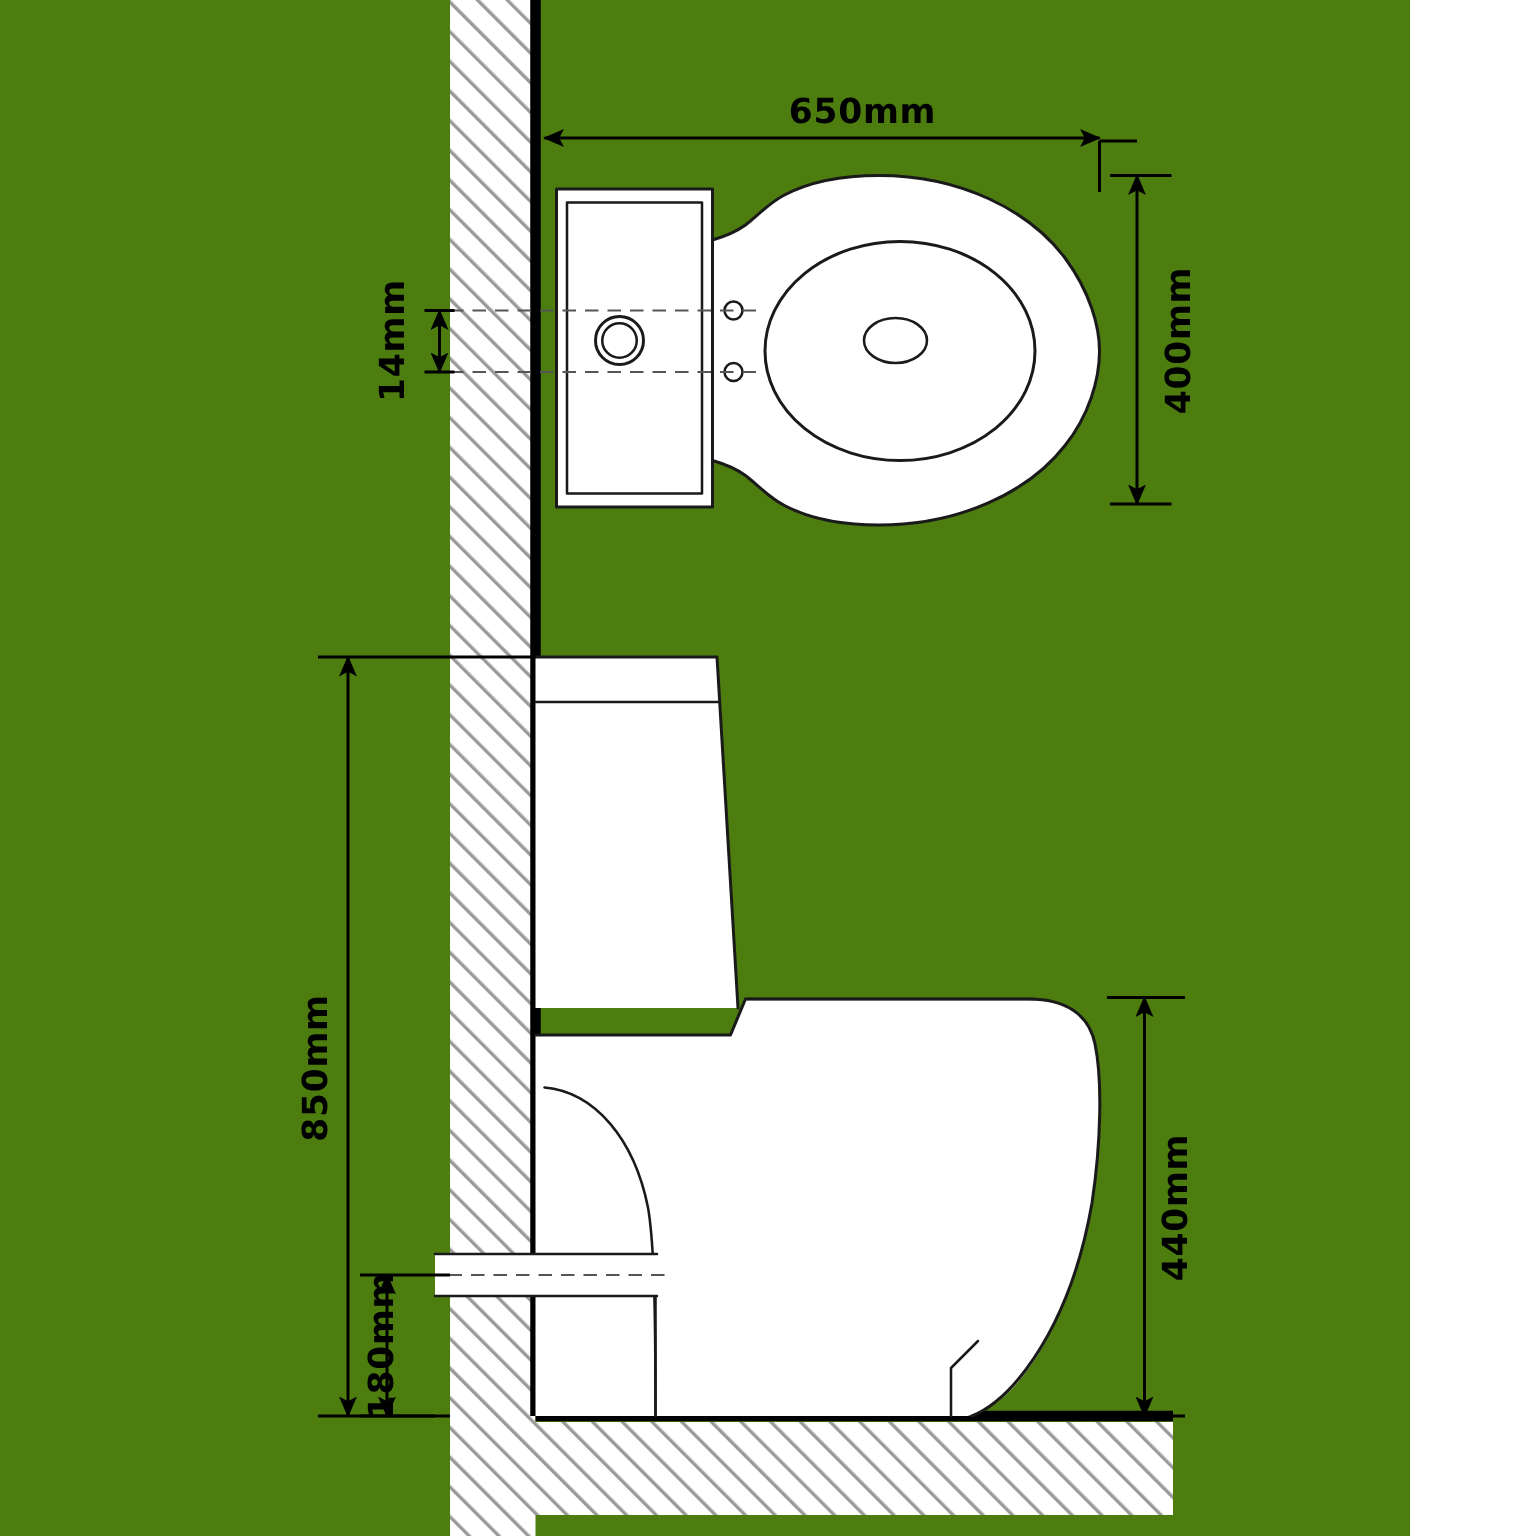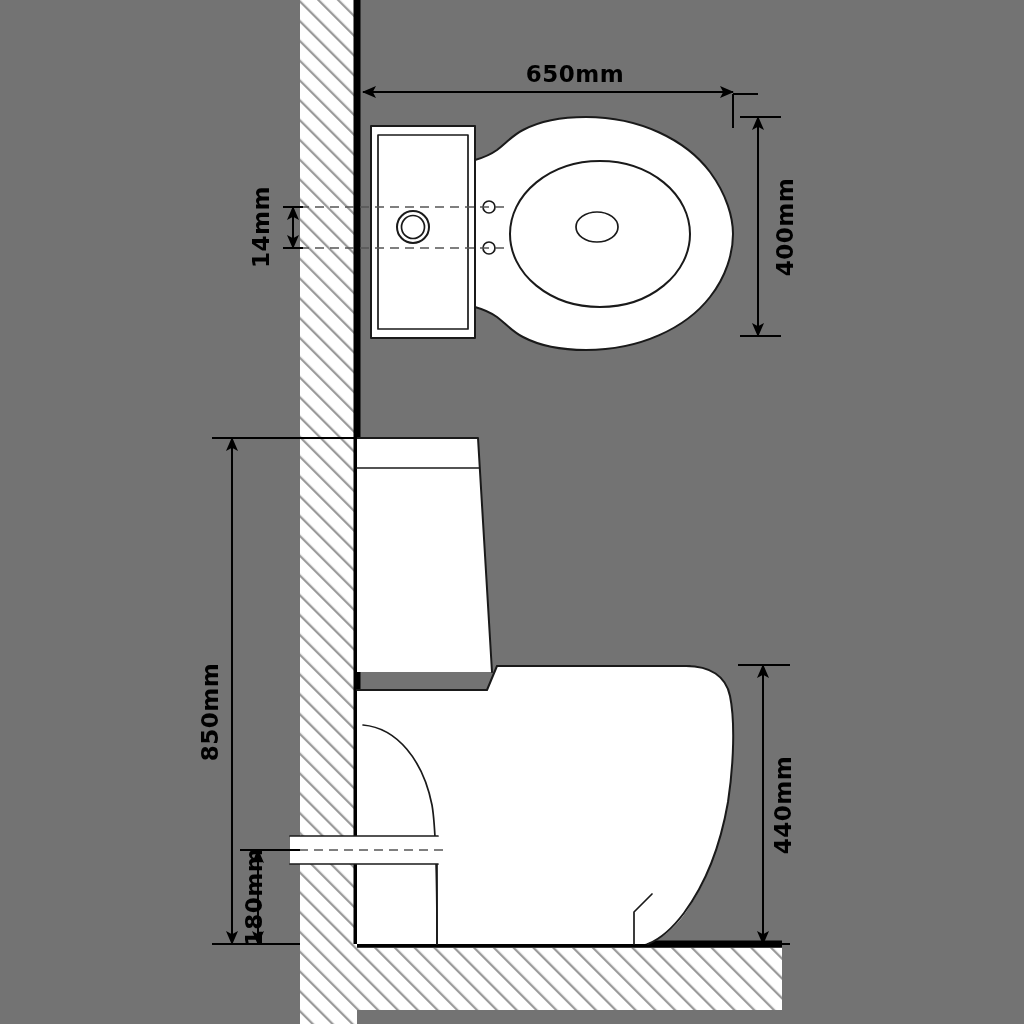--- a/index.html
+++ b/index.html
@@ -9,23 +9,23 @@
     background: #ffffff;
   }
   body {
     width: 1024px;
     height: 1024px;
     overflow: hidden;
     font-family: "DejaVu Sans", sans-serif;
   }
   #drawing-root {
     position: relative;
-    width: 1024px;
+    width: 940px;
     height: 1024px;
-    background: #737373;
+    background: #4d7c0f;
   }
   svg#tech-drawing {
     display: block;
     width: 1024px;
     height: 1024px;
   }
   .obj-line {
     fill: none;
     stroke: #1a1a1a;
     stroke-width: 2;

